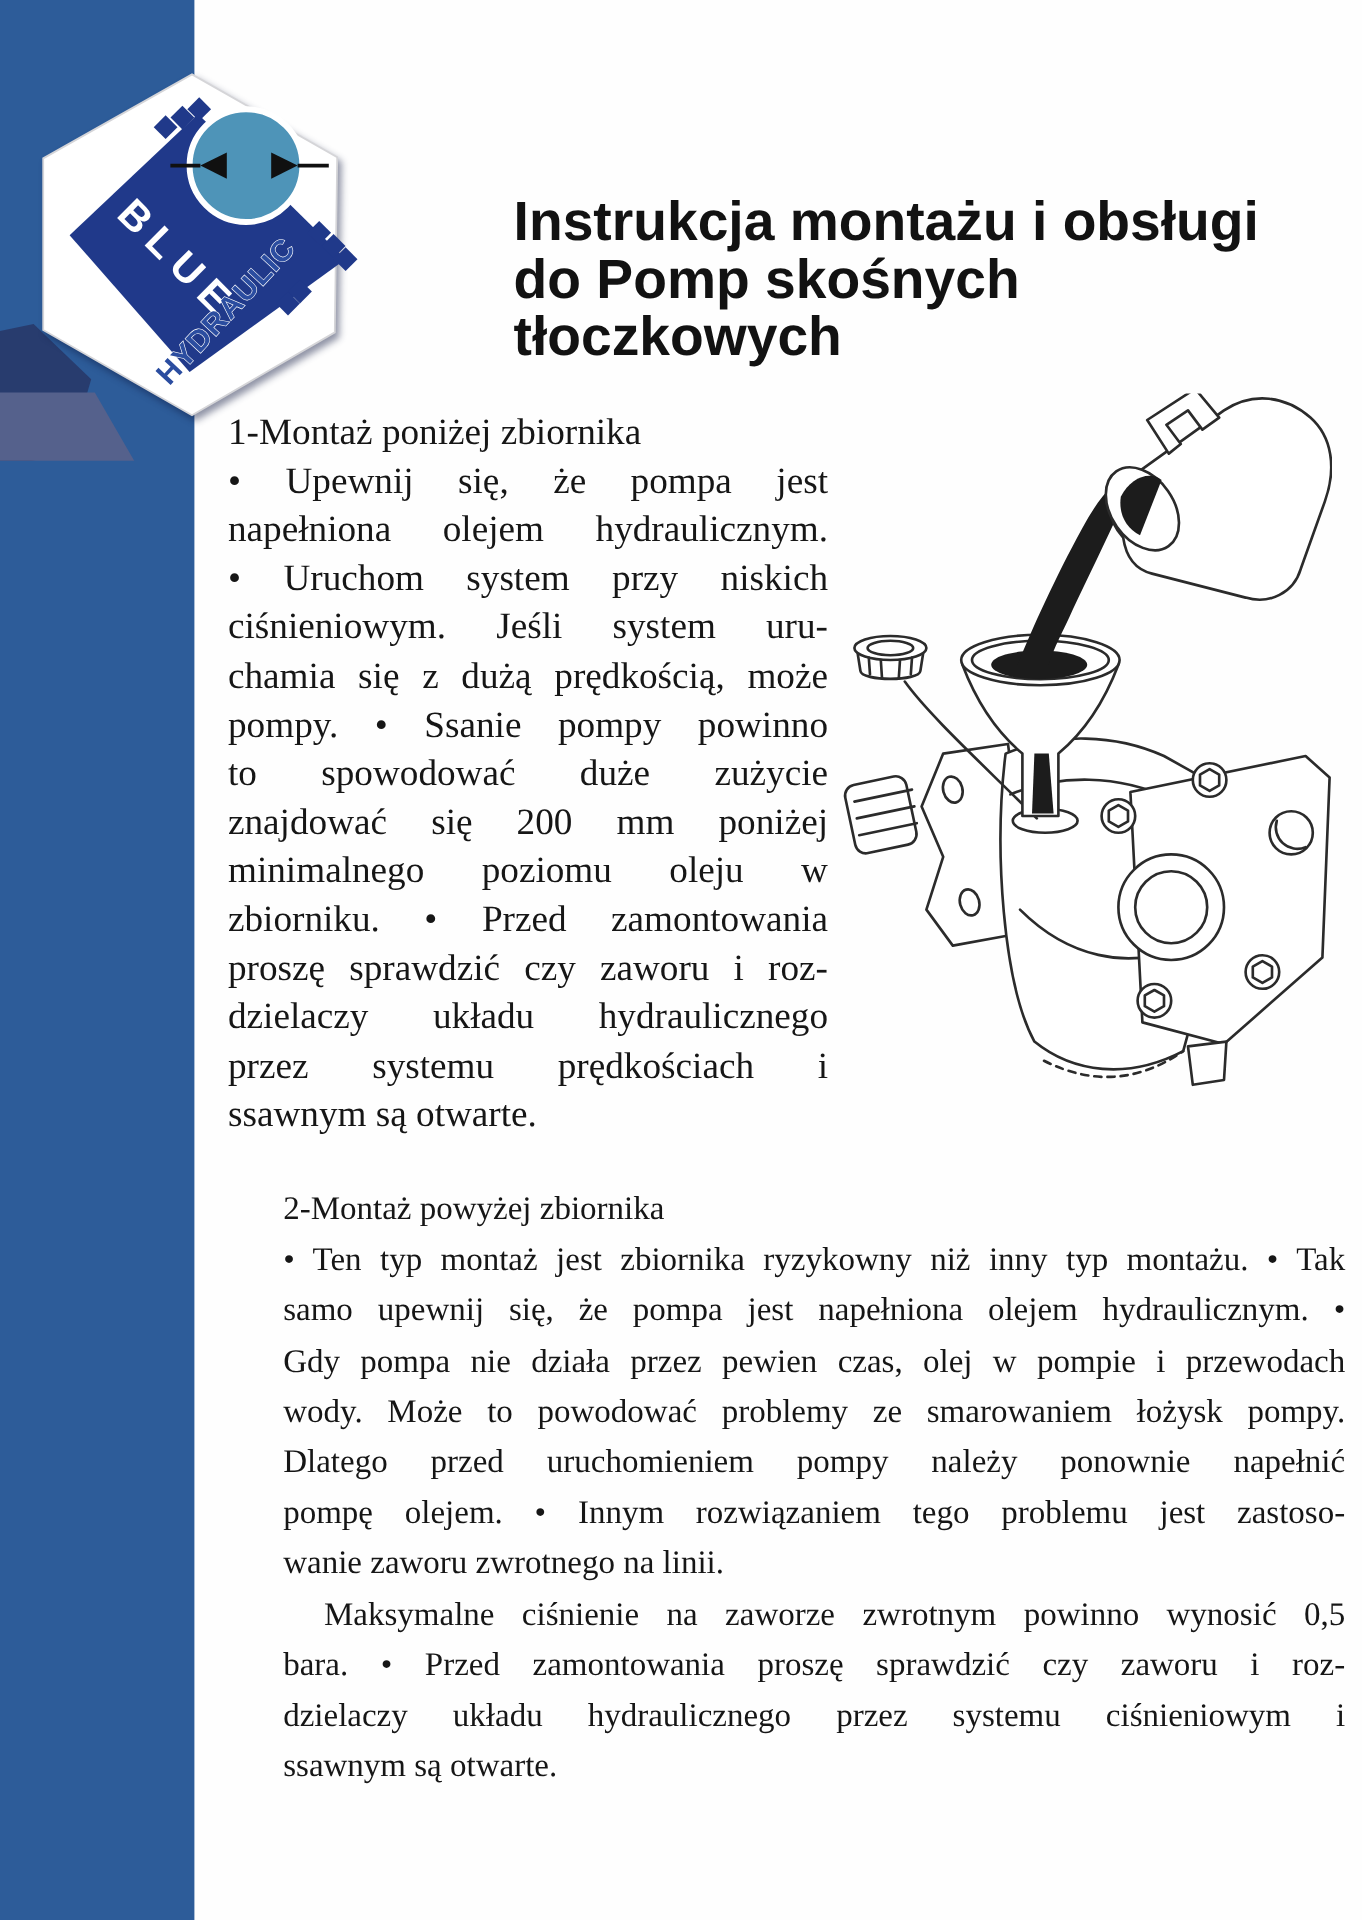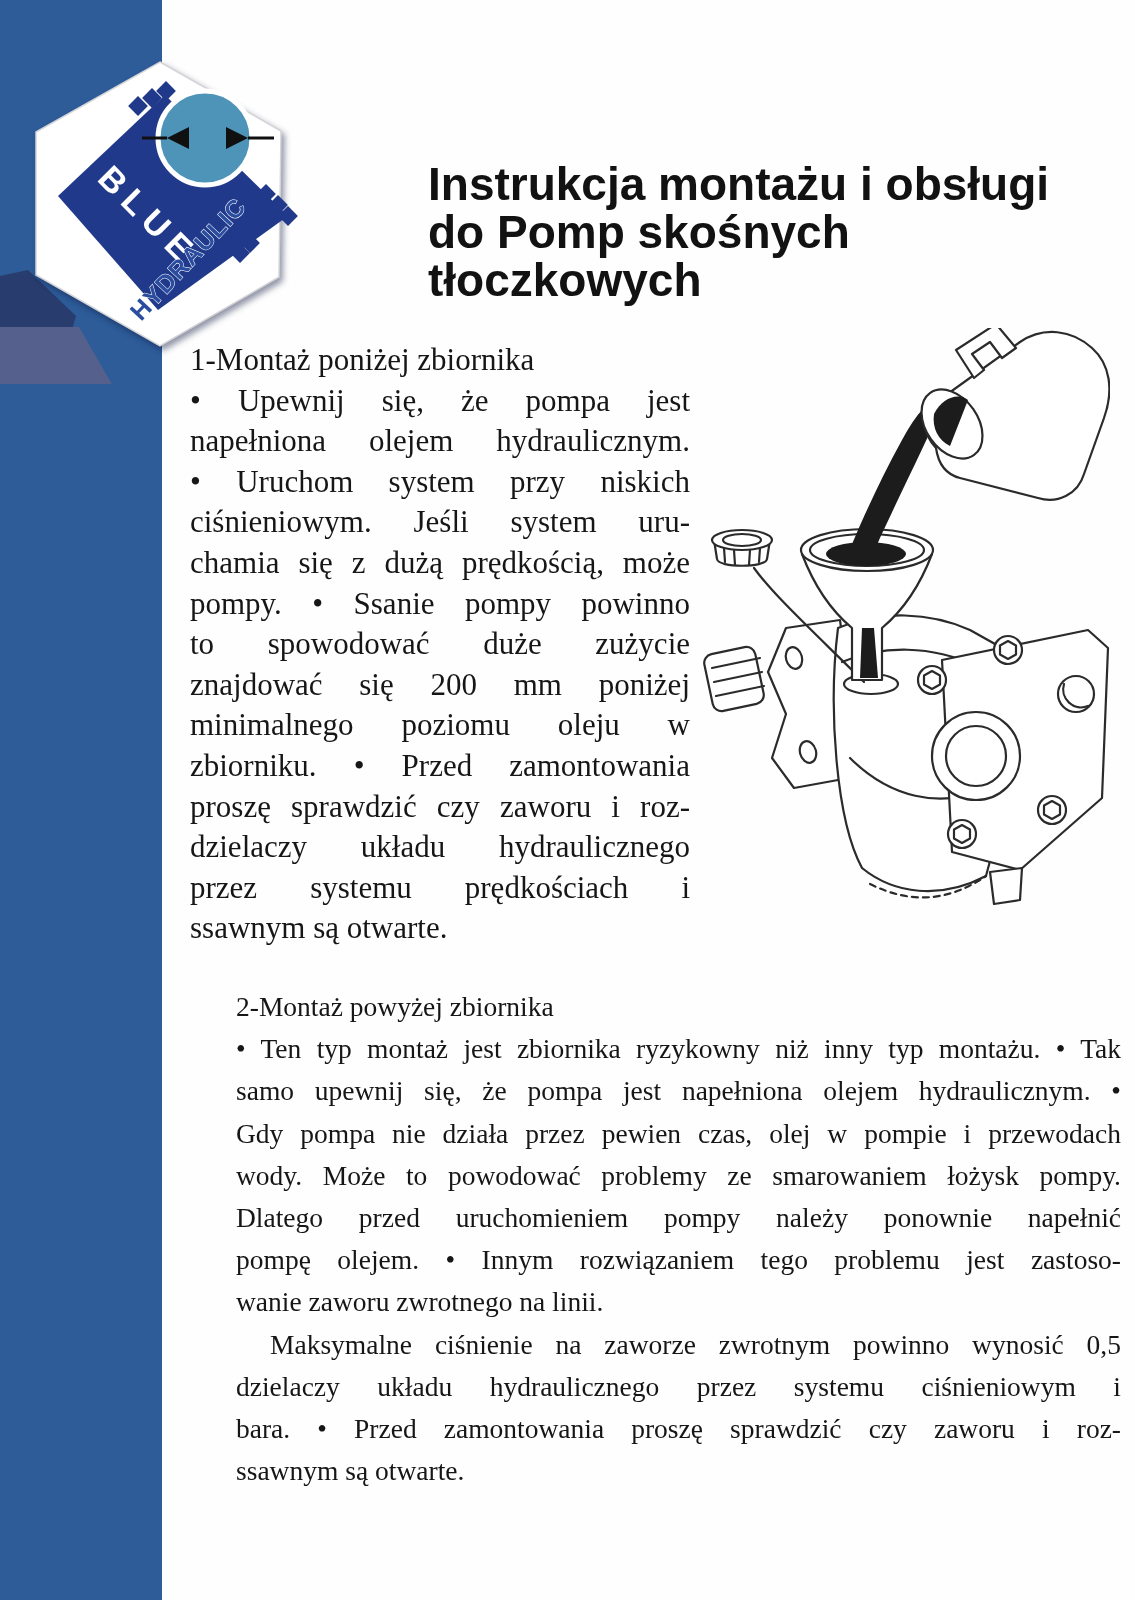--- a/index.html
+++ b/index.html
@@ -83,22 +83,22 @@
   <div class="sec sec2">
     <div class="tline">2-Montaż powyżej zbiornika</div>
   <div class="tline fill">• Ten typ montaż jest zbiornika ryzykowny niż inny typ montażu. • Tak</div>
       <div class="tline fill">samo upewnij się, że pompa jest napełniona olejem hydraulicznym. •</div>
       <div class="tline fill">Gdy pompa nie działa przez pewien czas, olej w pompie i przewodach</div>
       <div class="tline fill">wody. Może to powodować problemy ze smarowaniem łożysk pompy.</div>
       <div class="tline fill">Dlatego przed uruchomieniem pompy należy ponownie napełnić</div>
       <div class="tline fill">pompę olejem. • Innym rozwiązaniem tego problemu jest zastoso-</div>
       <div class="tline">wanie zaworu zwrotnego na linii.</div>
       <div class="tline fill indent">Maksymalne ciśnienie na zaworze zwrotnym powinno wynosić 0,5</div>
+      <div class="tline fill">bara. • Przed zamontowania proszę sprawdzić czy zaworu i roz-</div>
       <div class="tline fill">dzielaczy układu hydraulicznego przez systemu ciśnieniowym i</div>
-      <div class="tline fill">bara. • Przed zamontowania proszę sprawdzić czy zaworu i roz-</div>
       <div class="tline">ssawnym są otwarte.</div>
     </div>
 
   <svg class="pump-svg" viewBox="0 0 420 600">
     <g stroke="#2b2b2b" stroke-width="2.2" stroke-linejoin="round" stroke-linecap="round" fill="none">
 
       <g>
         <rect x="18" y="322" width="52" height="58" rx="9" fill="#fff" transform="rotate(-12 44 351)"></rect>
         <line x1="22" y1="340" x2="70" y2="330"></line>
         <line x1="24" y1="354" x2="72" y2="344"></line>

